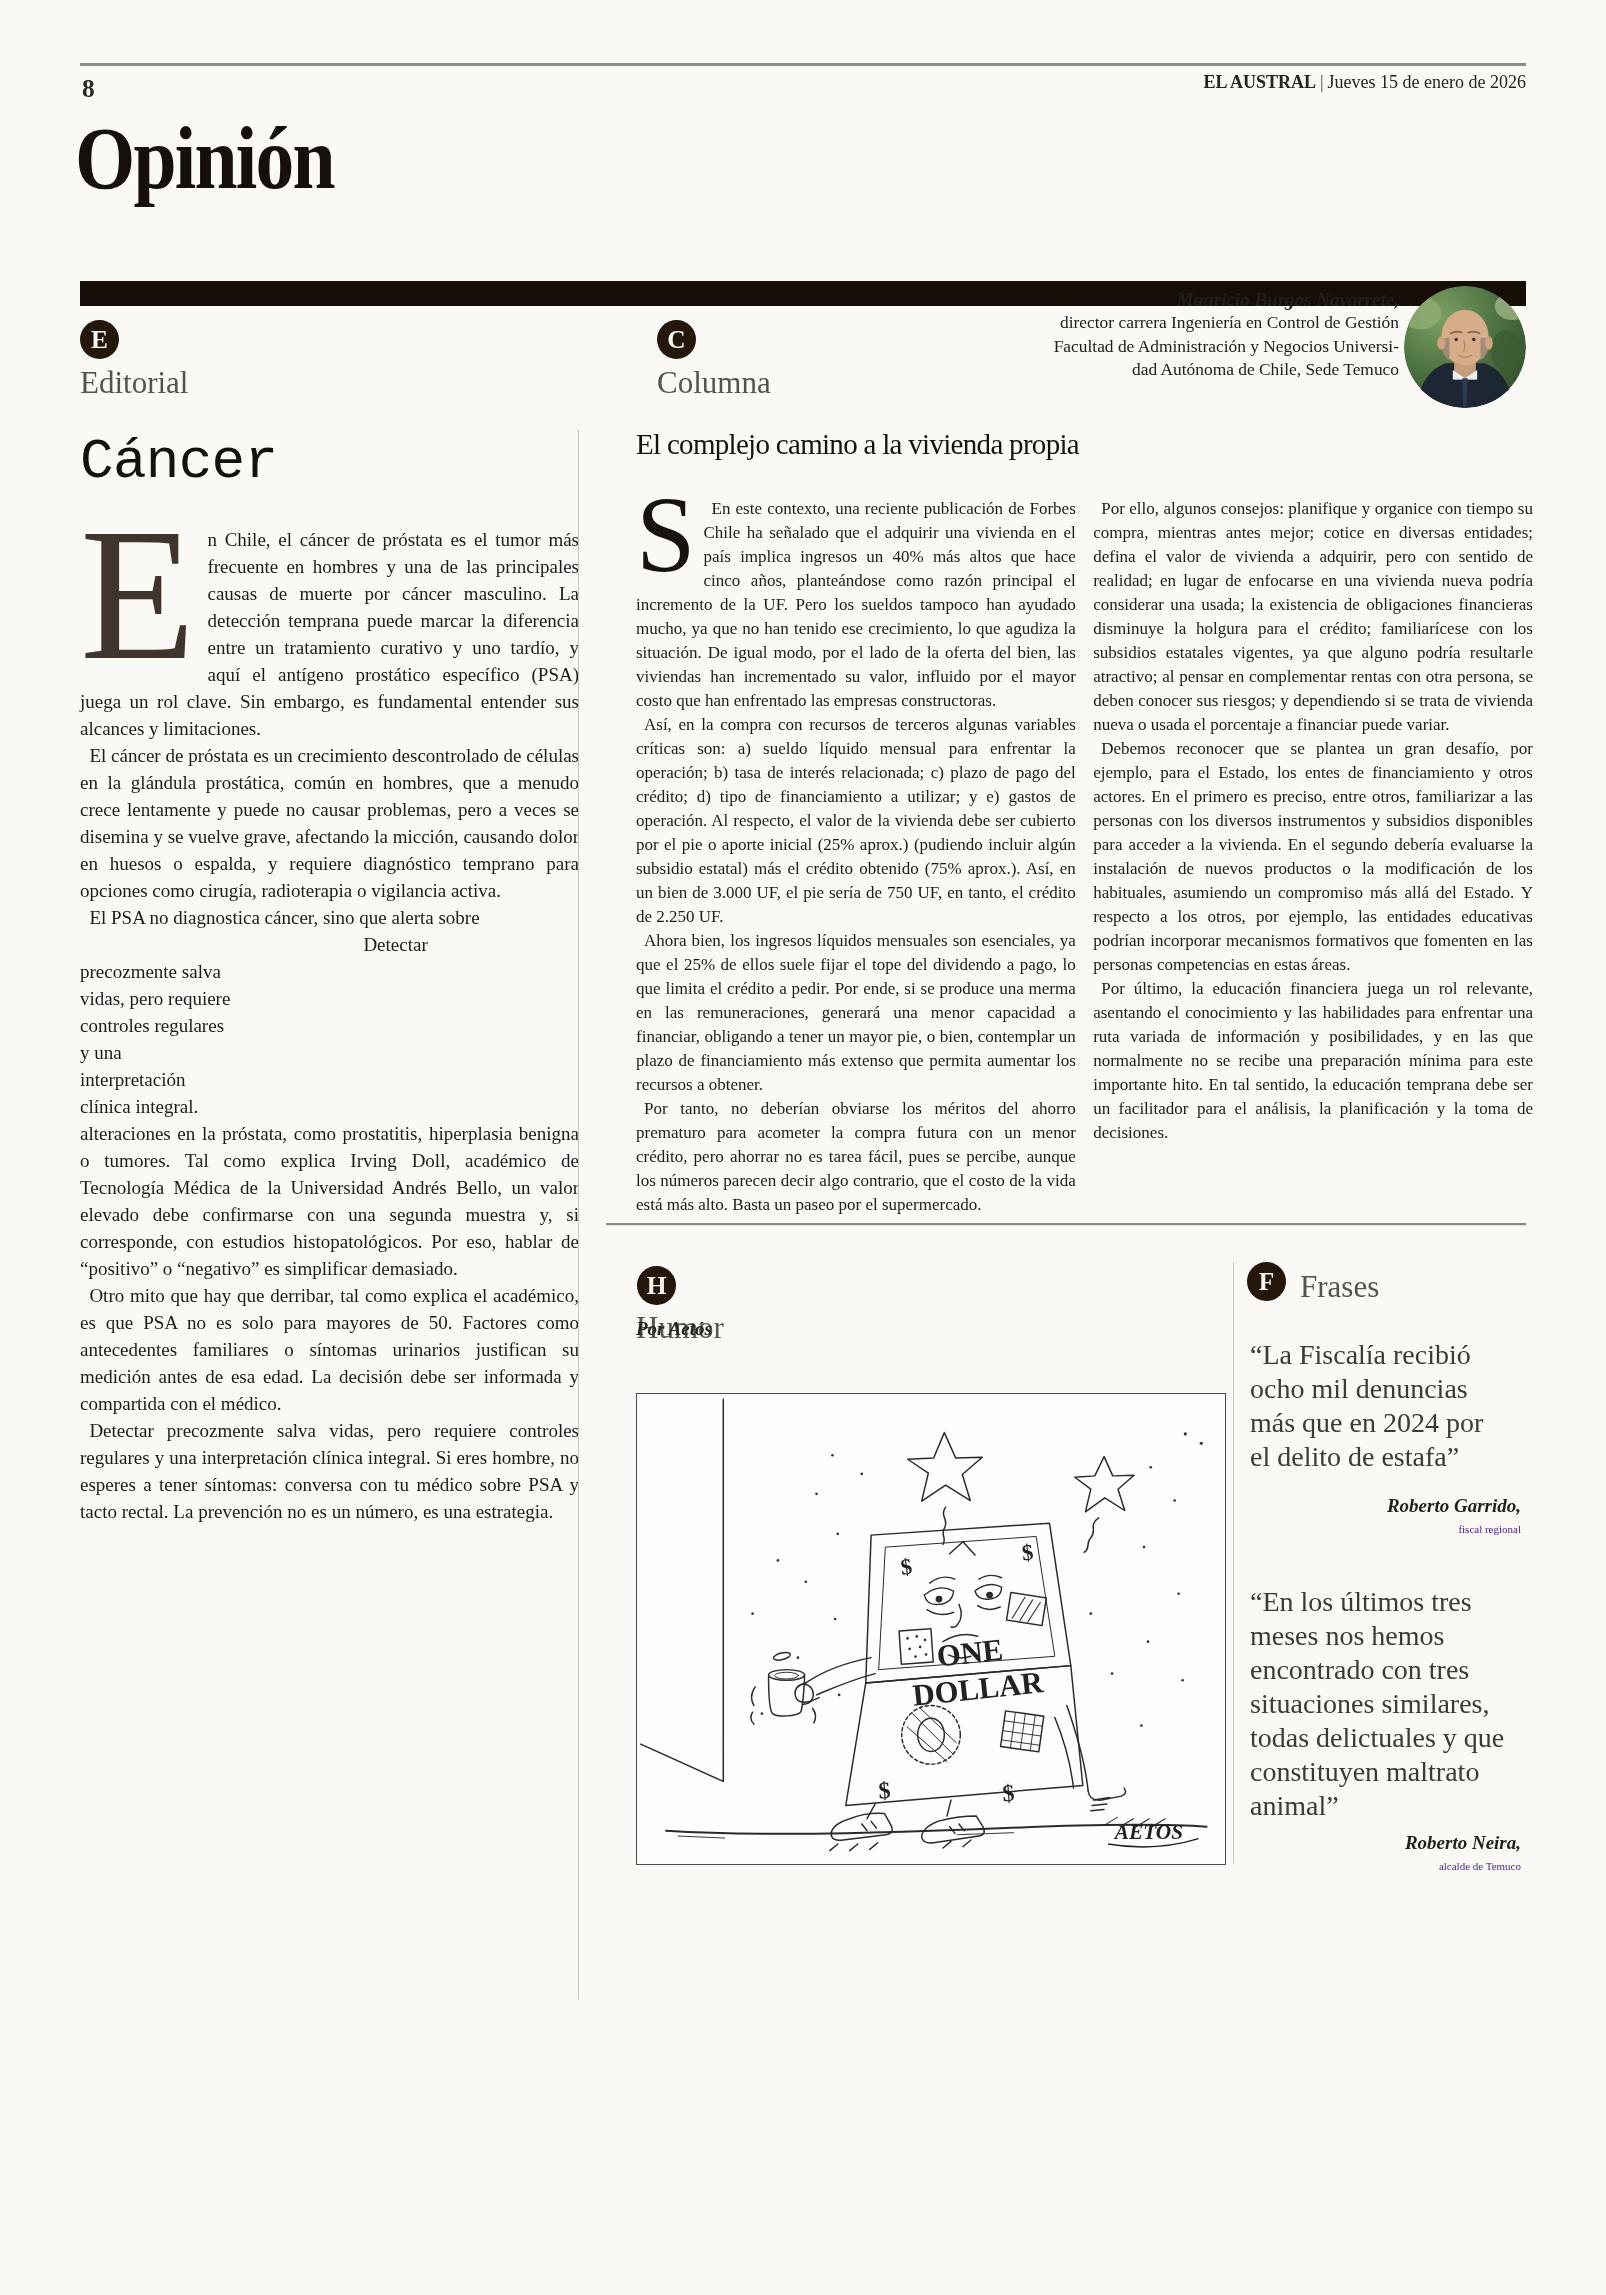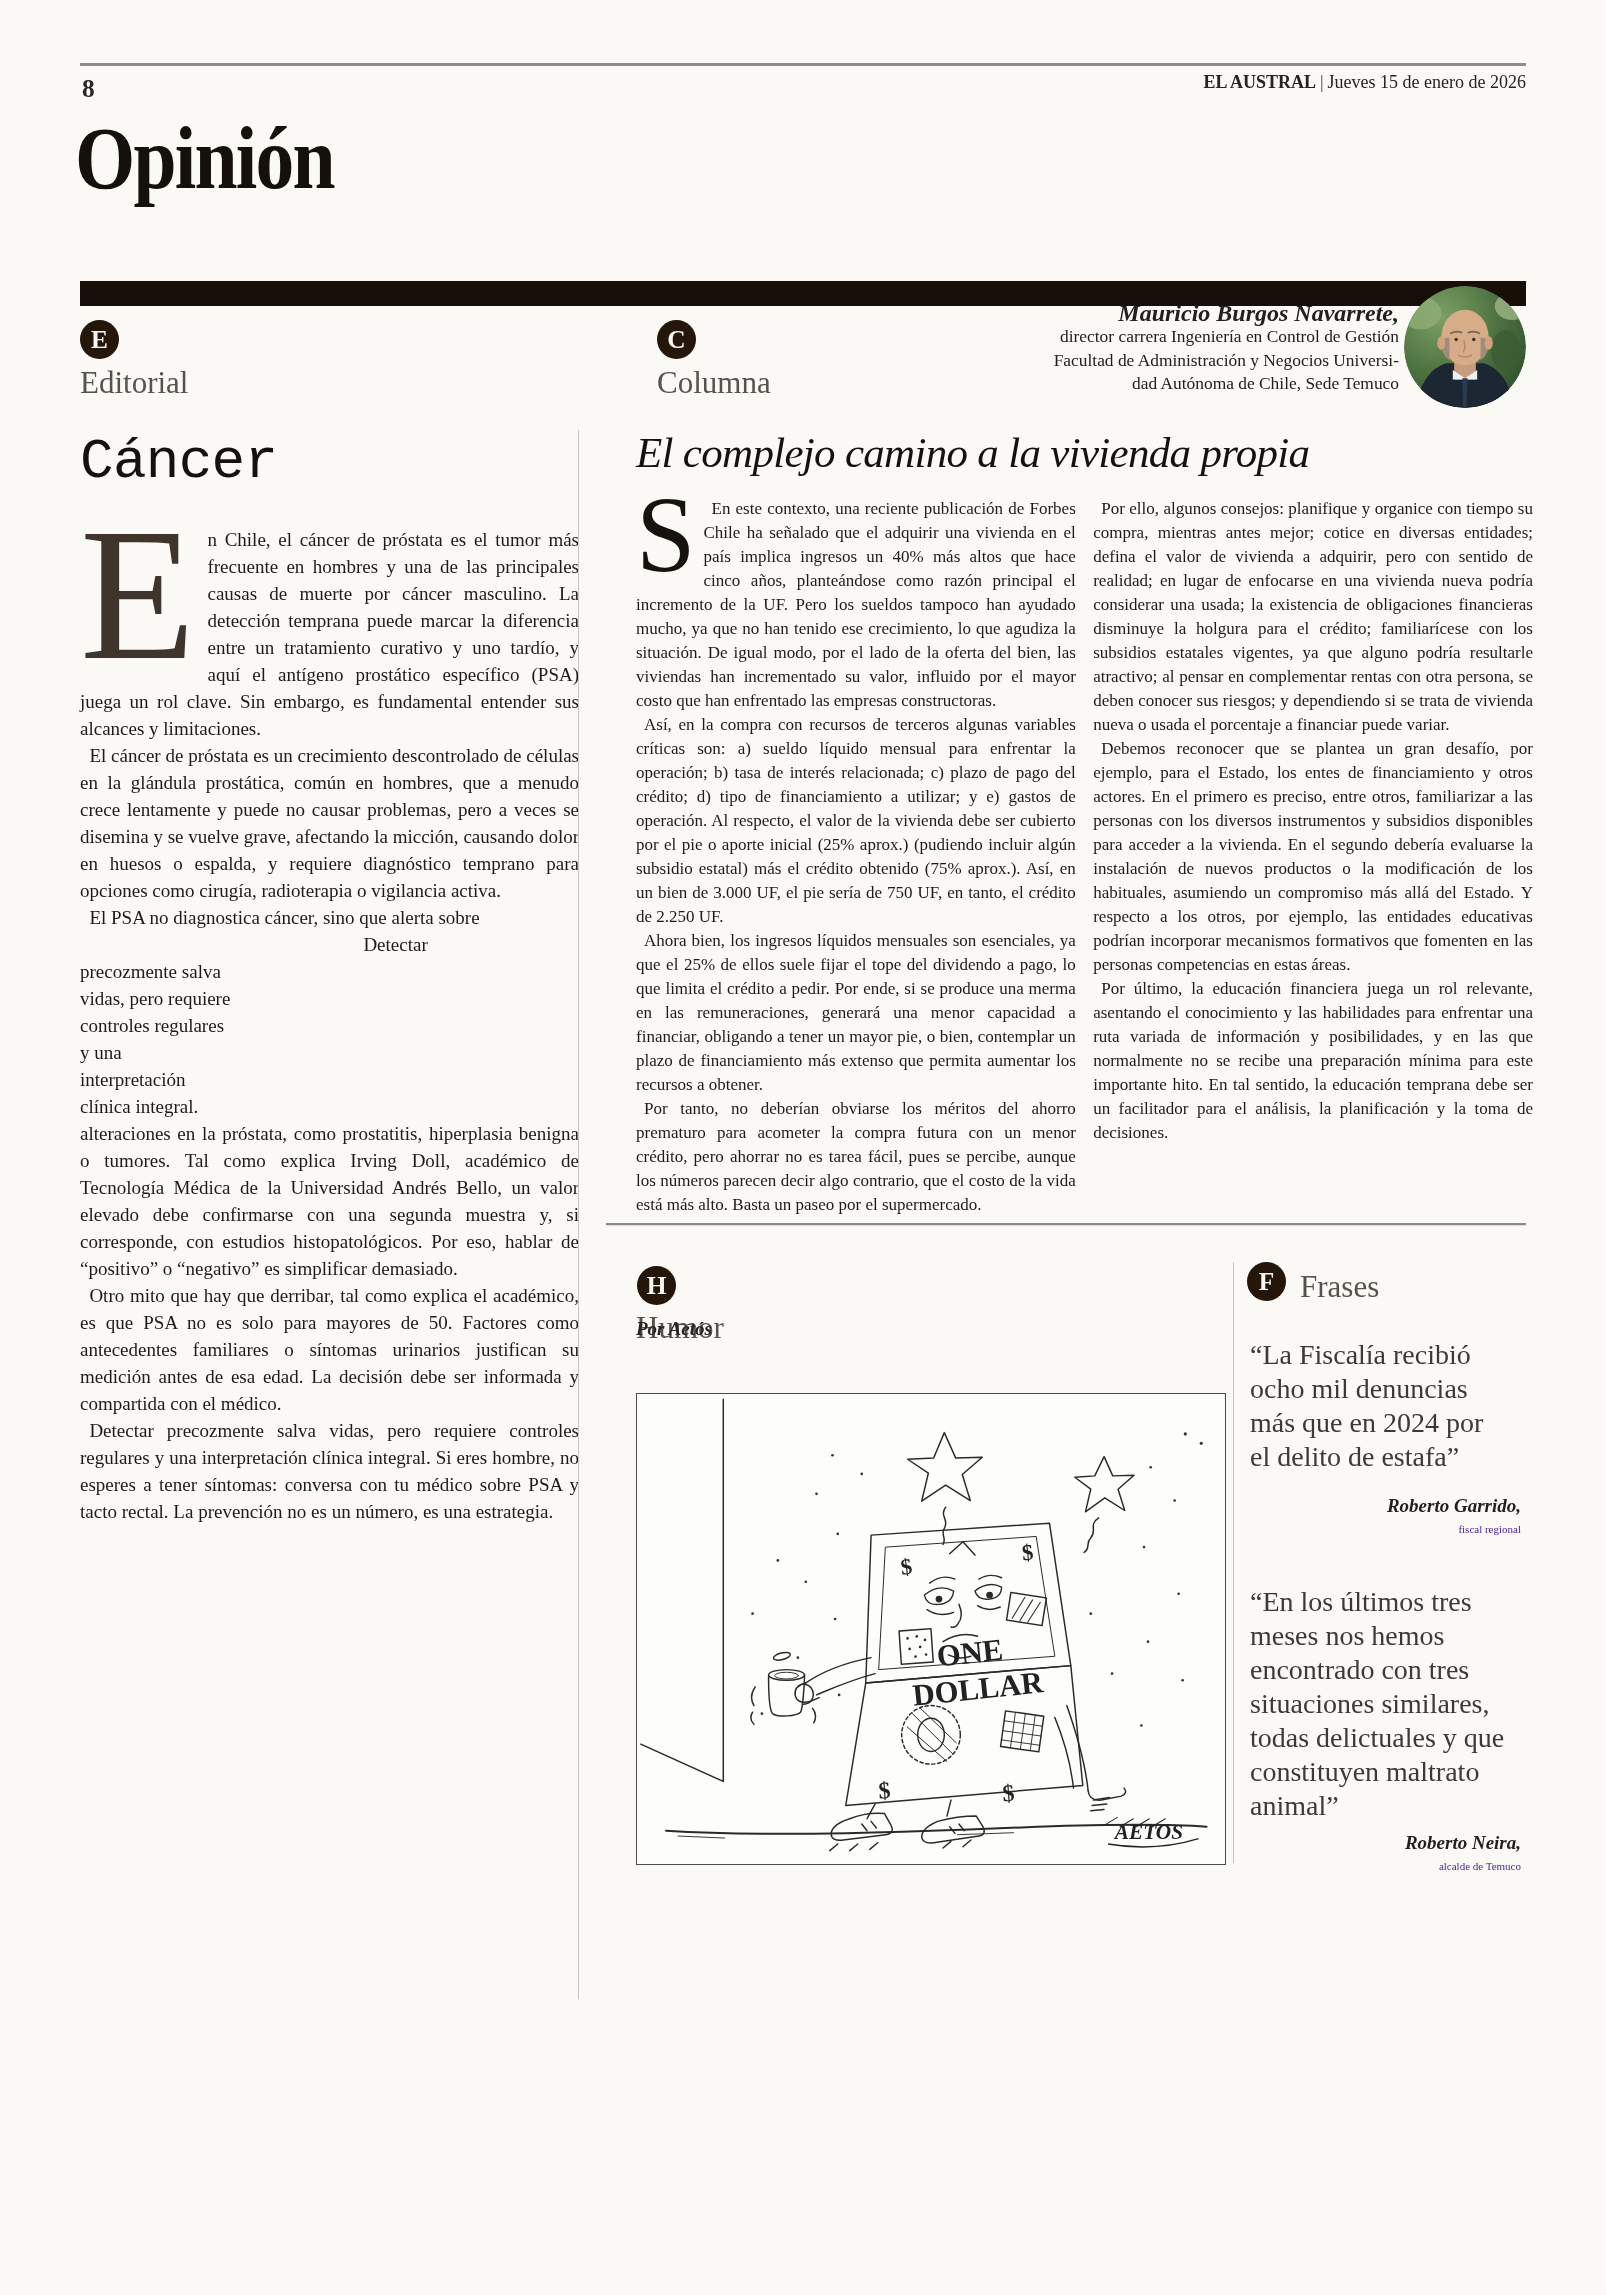--- a/index.html
+++ b/index.html
@@ -22,42 +22,42 @@
   }
   .black-bar{left:80px;top:281px;width:1446px;height:25px;background:#170e07;}
   
   .badge{
     width:39px;height:39px;border-radius:50%;background:#241608;color:#f7f5f0;
     font-size:25.4px;font-weight:bold;display:flex;align-items:center;justify-content:center;
   }
   .sec-label{font-size:31px;color:#57524d;}
   
   .byline{left:857px;top:288px;width:542px;text-align:right;font-size:17.4px;line-height:23.4px;color:#22201e;}
-  .byline .name{font-size:24px;font-weight:bold;font-style:italic;margin-top:14px;}
+  .byline .name{font-size:19px;font-weight:bold;font-style:italic;}
   .author-photo{left:1404px;top:286px;width:122px;height:122px;border-radius:50%;overflow:hidden;}
   
   .ed-wrap{left:80px;top:430px;width:499px;}
   .ed-headline{font-size:56px;line-height:65px;color:#15110f;letter-spacing:-0.7px;font-family:Liberation Mono, monospace;}
   .ed-dek{margin-top:20px;width:462px;font-size:23.4px;line-height:32px;font-weight:bold;color:#2a2723;}
   .ed-body{margin-top:31px;font-size:19px;line-height:27px;text-align:justify;color:#1d1b19;}
   .ed-body p{margin:0;}
   .ed-body p + p{text-indent:9.4px;}
   .dropcap-e{
     float:left;font-size:189px;line-height:137px;padding:0 12px 0 0;
     color:#3f352c;font-weight:normal;
   }
   .pull-quote{
     float:left;width:262px;margin:8px 21.4px 8px 0;
     font-size:27px;line-height:36px;font-weight:bold;color:#151310;text-indent:0;
   }
   
   .v-rule{width:1.3px;background:#c9c6c1;}
   .h-rule{left:606px;top:1223px;width:920px;height:2px;background:#8d8a86;border-bottom:1.3px solid #dedcd8;}
   
-  .col-title{left:636px;top:428px;width:900px;font-size:43px;letter-spacing:-0.7px;color:#15110f;white-space:nowrap;font-style:italic;}
+  .col-title{left:636px;top:428px;width:900px;font-size:29px;letter-spacing:-0.7px;color:#15110f;white-space:nowrap;}
   .col-body{
     left:636px;top:497px;width:897px;height:723px;
     column-count:2;column-gap:17.4px;column-fill:auto;
     font-size:17px;line-height:24px;text-align:justify;color:#1d1b19;
   }
   .col-body p{margin:0;}
   .col-body p + p{text-indent:8px;}
   .dropcap-s{
     float:left;font-size:107px;line-height:75px;padding:1.3px 8px 0 0;color:#17120e;
   }

